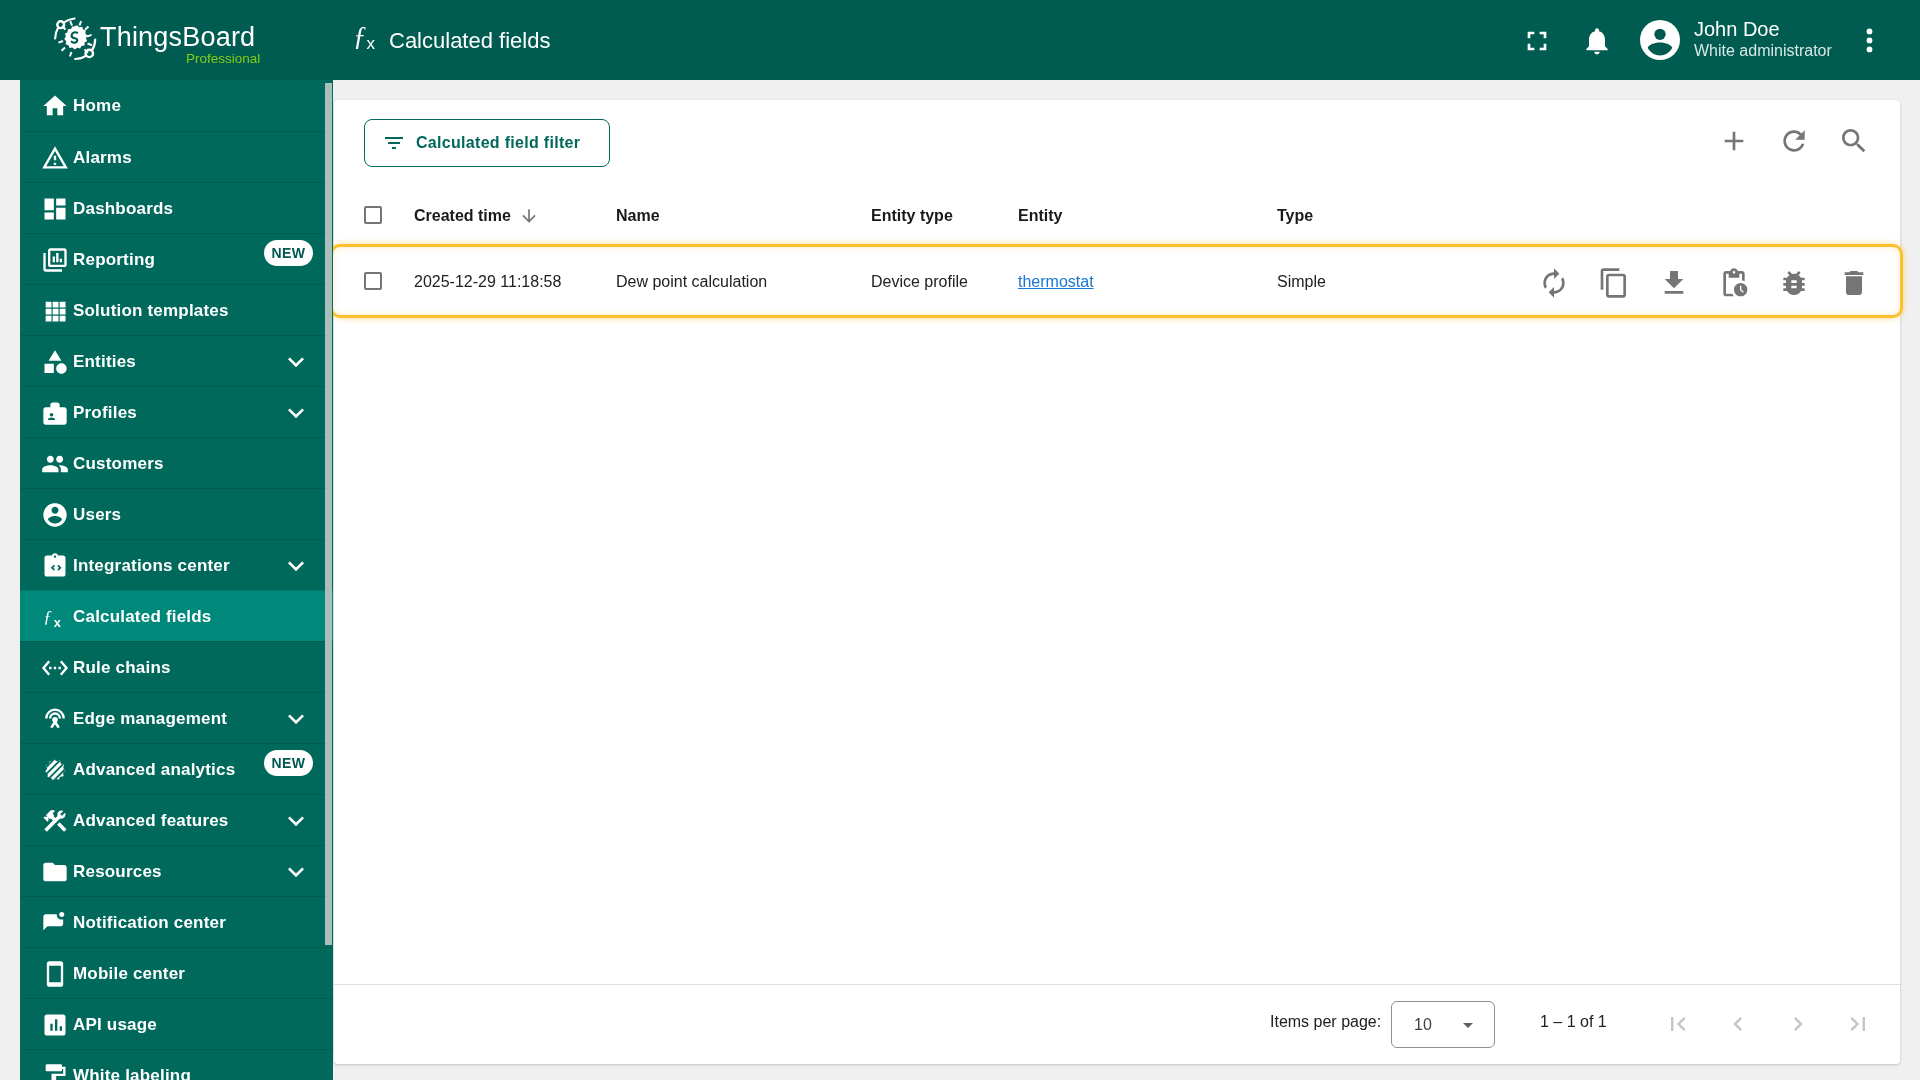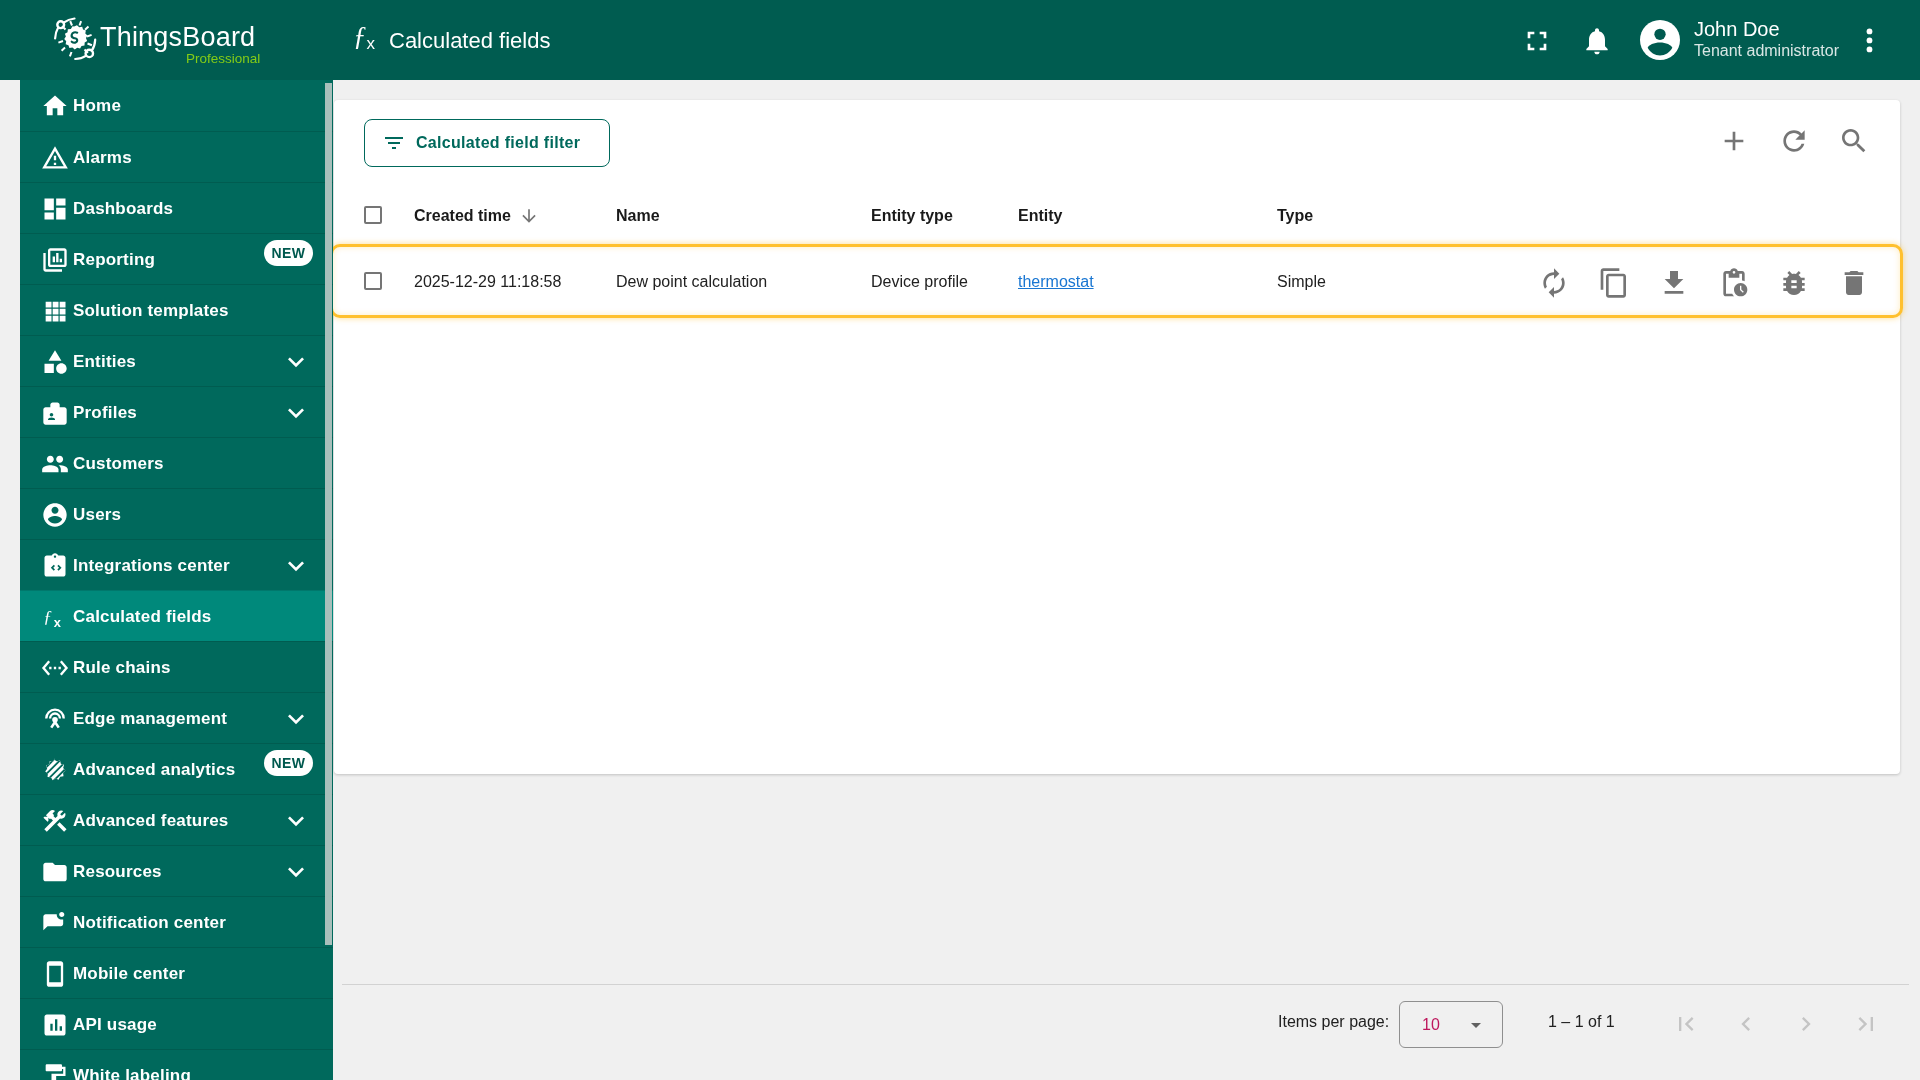--- a/index.html
+++ b/index.html
@@ -20,37 +20,37 @@
 #sidebar { position:absolute; left:0; top:80px; width:313px; height:1000px; background:#00695c; z-index:4;margin-left:20px; }
 .mi { position:absolute; left:0; width:313px; height:51px; border-top:1px solid rgba(0,0,0,0.12); }
 .mi:first-child { border-top:none; }
 .mi.sel { background:#00897b; }
 .mi svg { position:absolute; left:21px; top:11.5px; width:28px; height:28px; fill:#fff; }
 .mi .lbl { position:absolute; left:53px; top:0; line-height:51px; color:#fff; font-size:17px; font-weight:bold; letter-spacing:0.2px; white-space:nowrap; }
 .mi .chev { position:absolute; left:260px; top:9.5px; width:32px; height:32px; fill:#fff; }
 .newpill { position:absolute; left:244px; top:6px; width:49px; height:26px; background:#fff; border-radius:13px; color:#00584e; font-size:14px; font-weight:bold; text-align:center; line-height:26px; letter-spacing:0.4px; }
 #sidescroll { position:absolute; left:305px; top:3px; width:7px; height:862px; background:#a8bfbb; border-radius:0; }
 
-#card { position:absolute; left:334px; top:100px; width:1566px; height:674px; background:#fff; border-radius:4px; box-shadow:0 1px 3px rgba(0,0,0,0.2); }
+#card { position:absolute; left:334px; top:100px; width:1566px; height:964px; background:#fff; border-radius:4px; box-shadow:0 1px 3px rgba(0,0,0,0.2); }
 #filterBtn { position:absolute; left:30px; top:19px; width:246px; height:48px; border:1px solid #00695c; border-radius:8px; }
 #filterBtn .txt { position:absolute; left:51px; top:0; line-height:46px; color:#00695c; font-size:16px; font-weight:bold; letter-spacing:0.3px; }
 #filterBtn svg { position:absolute; left:17px; top:11px; width:24px; height:24px; fill:#00695c; }
 .ticon { position:absolute; width:32px; height:32px; fill:#757575; }
 
 .cb { position:absolute; width:18px; height:18px; border:2px solid #757575; border-radius:2px; background:#fff; }
 .th { position:absolute; color:#1a1a1a; font-size:16px; font-weight:bold; white-space:nowrap; }
 .td { position:absolute; color:#212121; font-size:16px; white-space:nowrap; }
 
 #hlrow { position:absolute; left:-4px; top:143.5px; width:1573px; height:74px; border:3.2px solid #ffc02e; border-radius:10px; background:#fff; box-shadow:0 0 6px rgba(255,179,0,0.45), inset 0 0 6px rgba(255,179,0,0.25); }
 #link { color:#1976d2; text-decoration:underline; }
 
-#pagbar { position:absolute; left:8px; top:884px; width:1567px; height:76px; border-top:1px solid rgba(0,0,0,0.12); }
+#pagbar { position:absolute; left:0; top:884px; width:1567px; height:76px; border-top:1px solid rgba(0,0,0,0.12); }
 #ipp { position:absolute; left:936px; top:28px; font-size:16px; color:#212121; }
 #selbox { position:absolute; left:1057px; top:16px; width:104px; height:47px; border:1px solid #8f8f8f; border-radius:6px; }
-#selbox .v { position:absolute; left:22px; top:0; line-height:45px; font-size:16px; color:#be185d; }
+#selbox .v { position:absolute; left:22px; top:0; line-height:45px; font-size:16px; color:#404040; }
 #range { position:absolute; left:1206px; top:28px; font-size:16px; color:#212121; }
 .picon { position:absolute; width:28px; height:28px; fill:#c4c4c4; top:25px; }
 </style>
 </head>
 <body>
 
 <div id="header">
   <svg id="logo" width="70" height="64" viewBox="0 0 70 64">
     <g fill="none" stroke="#fff" stroke-width="2.2" stroke-linecap="round">
       <path d="M18.6 14.7 C22.3 12, 25.6 10.9, 29.5 10.5"></path>
@@ -77,21 +77,21 @@
     </svg>
   <svg class="hicon" style="left:1581px; top:25px; width:32px; height:32px;" viewBox="0 0 24 24">
       <path d="M12 22c1.1 0 2-.9 2-2h-4c0 1.1.89 2 2 2zm6-6v-5c0-3.07-1.64-5.64-4.5-6.32V4c0-.83-.67-1.5-1.5-1.5s-1.5.67-1.5 1.5v.68C7.63 5.36 6 7.92 6 11v5l-2 2v1h16v-1l-2-2z"></path>
     </svg>
   <svg class="hicon" style="left:1640px; top:20px; width:40px; height:40px;" viewBox="0 0 24 24">
       <circle cx="12" cy="12" r="12" fill="#fff"></circle>
       <circle cx="12" cy="8.6" r="3.4" fill="#005a4f"></circle>
       <path fill="#005a4f" d="M12 13.5c3.5 0 6.9 1.5 7.4 3.2-1.6 2.9-4.3 4.6-7.4 4.6s-5.8-1.7-7.4-4.6c.5-1.7 3.9-3.2 7.4-3.2z"></path>
     </svg>
   <div id="userName">John Doe</div>
-  <div id="userRole">Tenant administrator</div>
+  <div id="userRole">White administrator</div>
   <svg class="hicon" style="left:1855px; top:26px; width:29px; height:29px;" viewBox="0 0 29 29">
       <circle cx="14.5" cy="5.4" r="2.9" fill="#fff"></circle>
       <circle cx="14.5" cy="14.4" r="2.9" fill="#fff"></circle>
       <circle cx="14.5" cy="23.4" r="2.9" fill="#fff"></circle>
     </svg>
 </div>
 
 <div id="sidebar">
     <div class="mi" style="top:0px">
       <svg viewBox="0 0 24 24">

